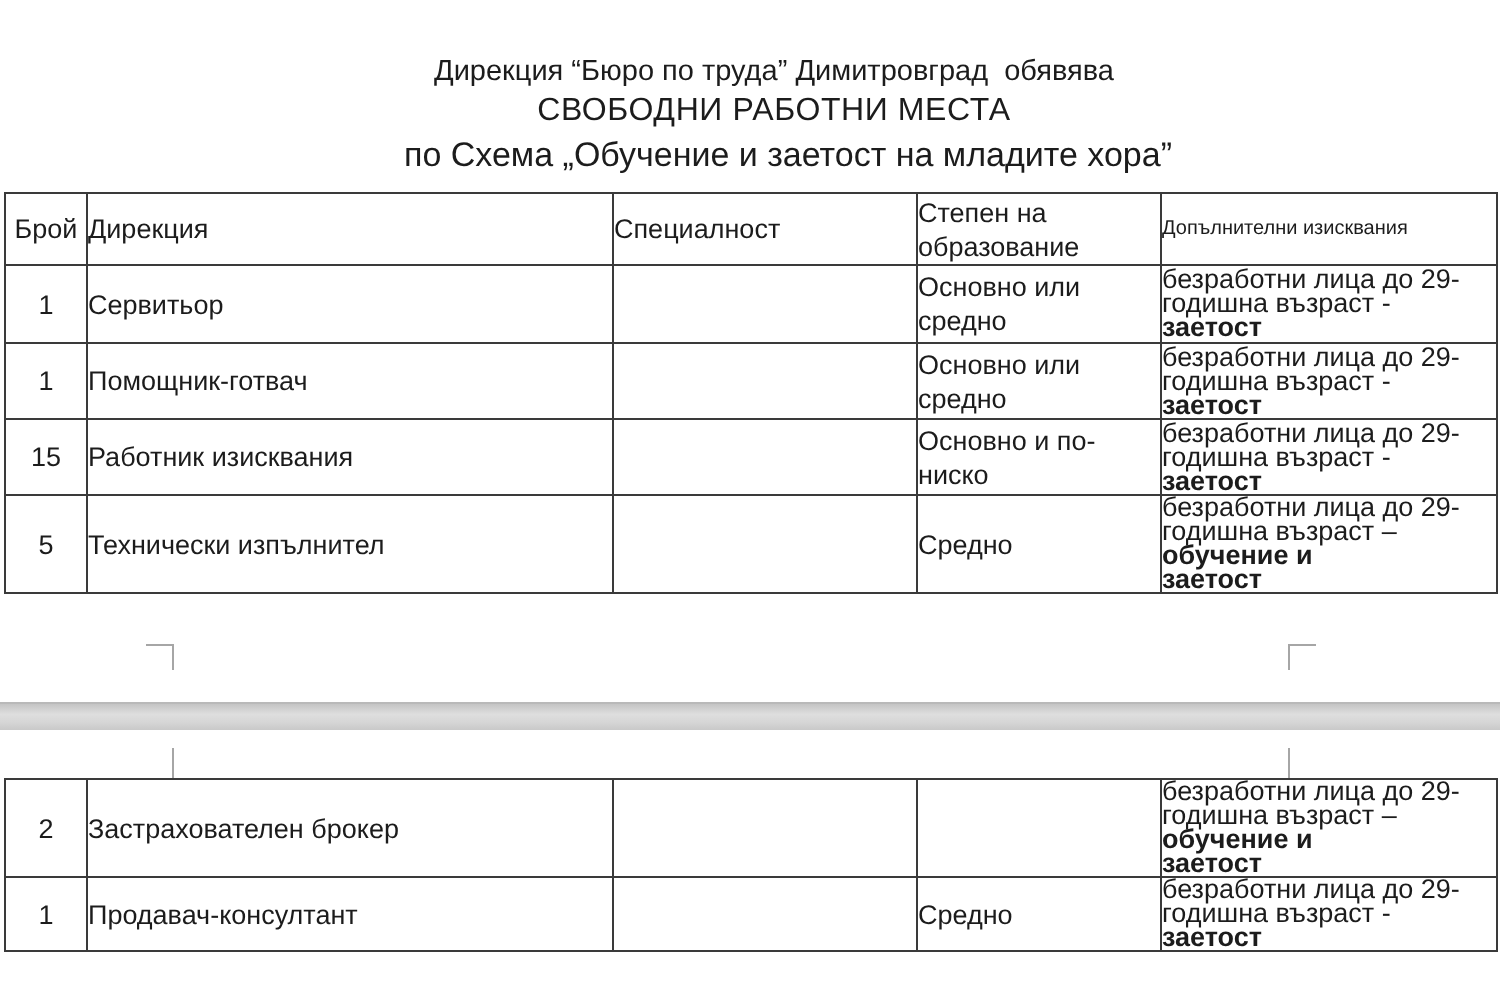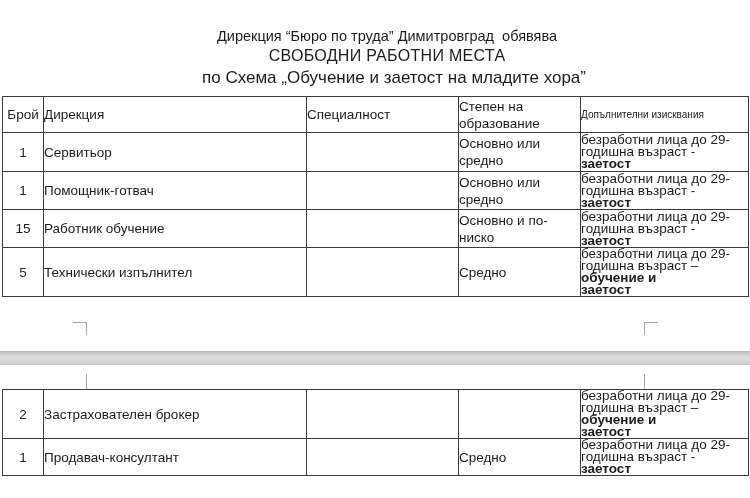--- a/index.html
+++ b/index.html
@@ -93,21 +93,21 @@
     <td class="num">1</td>
     <td class="pos">Помощник-готвач</td>
     <td class="spec"></td>
     <td class="edu">Основно или
 средно</td>
     <td class="req"><span>безработни лица до 29-
 годишна възраст - </span><b>заетост</b></td>
   </tr>
   <tr style="height:38px">
     <td class="num">15</td>
-    <td class="pos">Работник обучение</td>
+    <td class="pos">Работник изисквания</td>
     <td class="spec"></td>
     <td class="edu">Основно и по-
 ниско</td>
     <td class="req"><span>безработни лица до 29-
 годишна възраст - </span><b>заетост</b></td>
   </tr>
   <tr style="height:38px">
     <td class="num">5</td>
     <td class="pos">Технически изпълнител</td>
     <td class="spec"></td>

